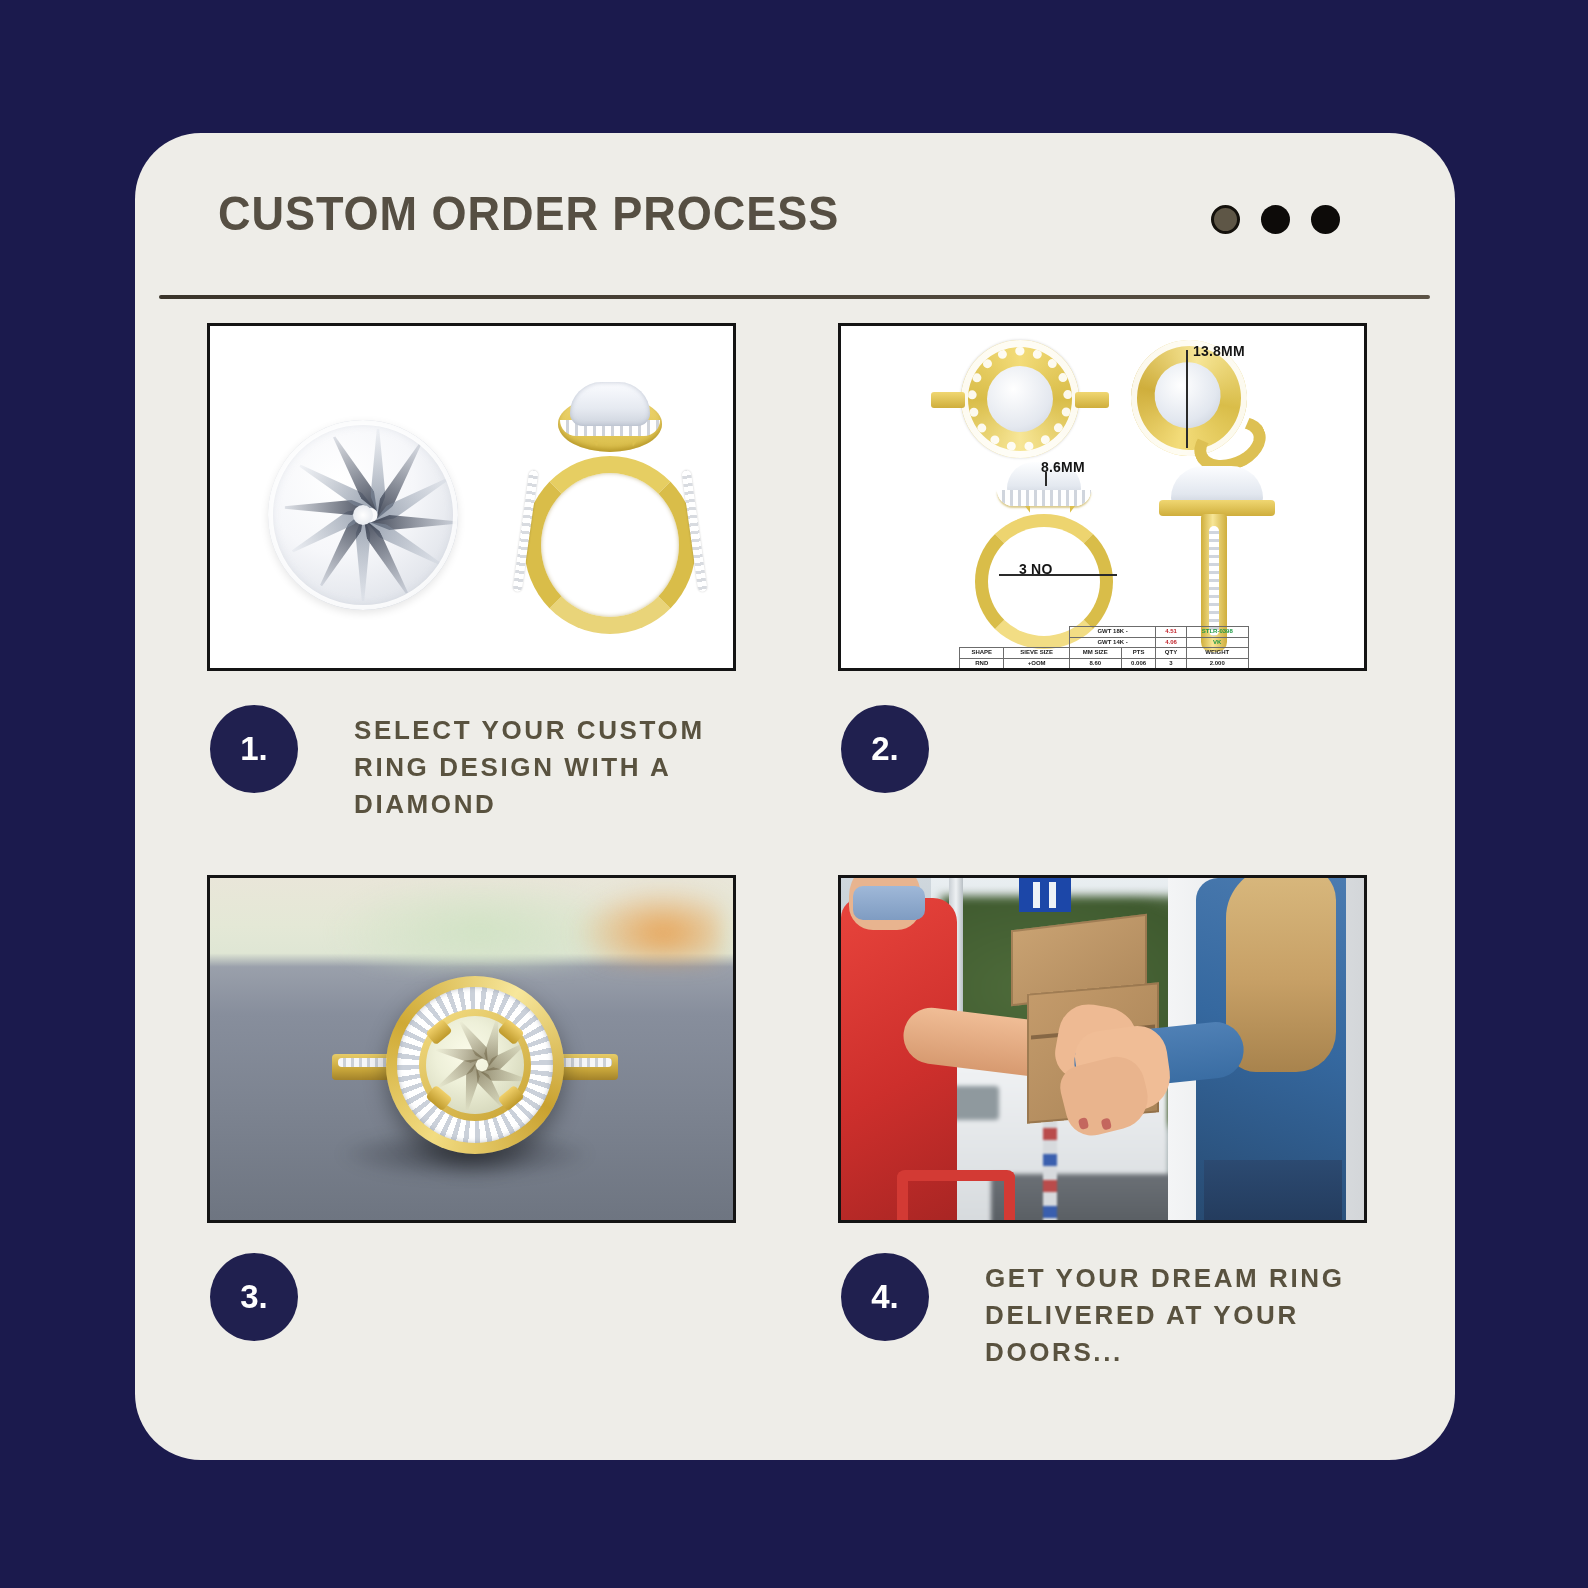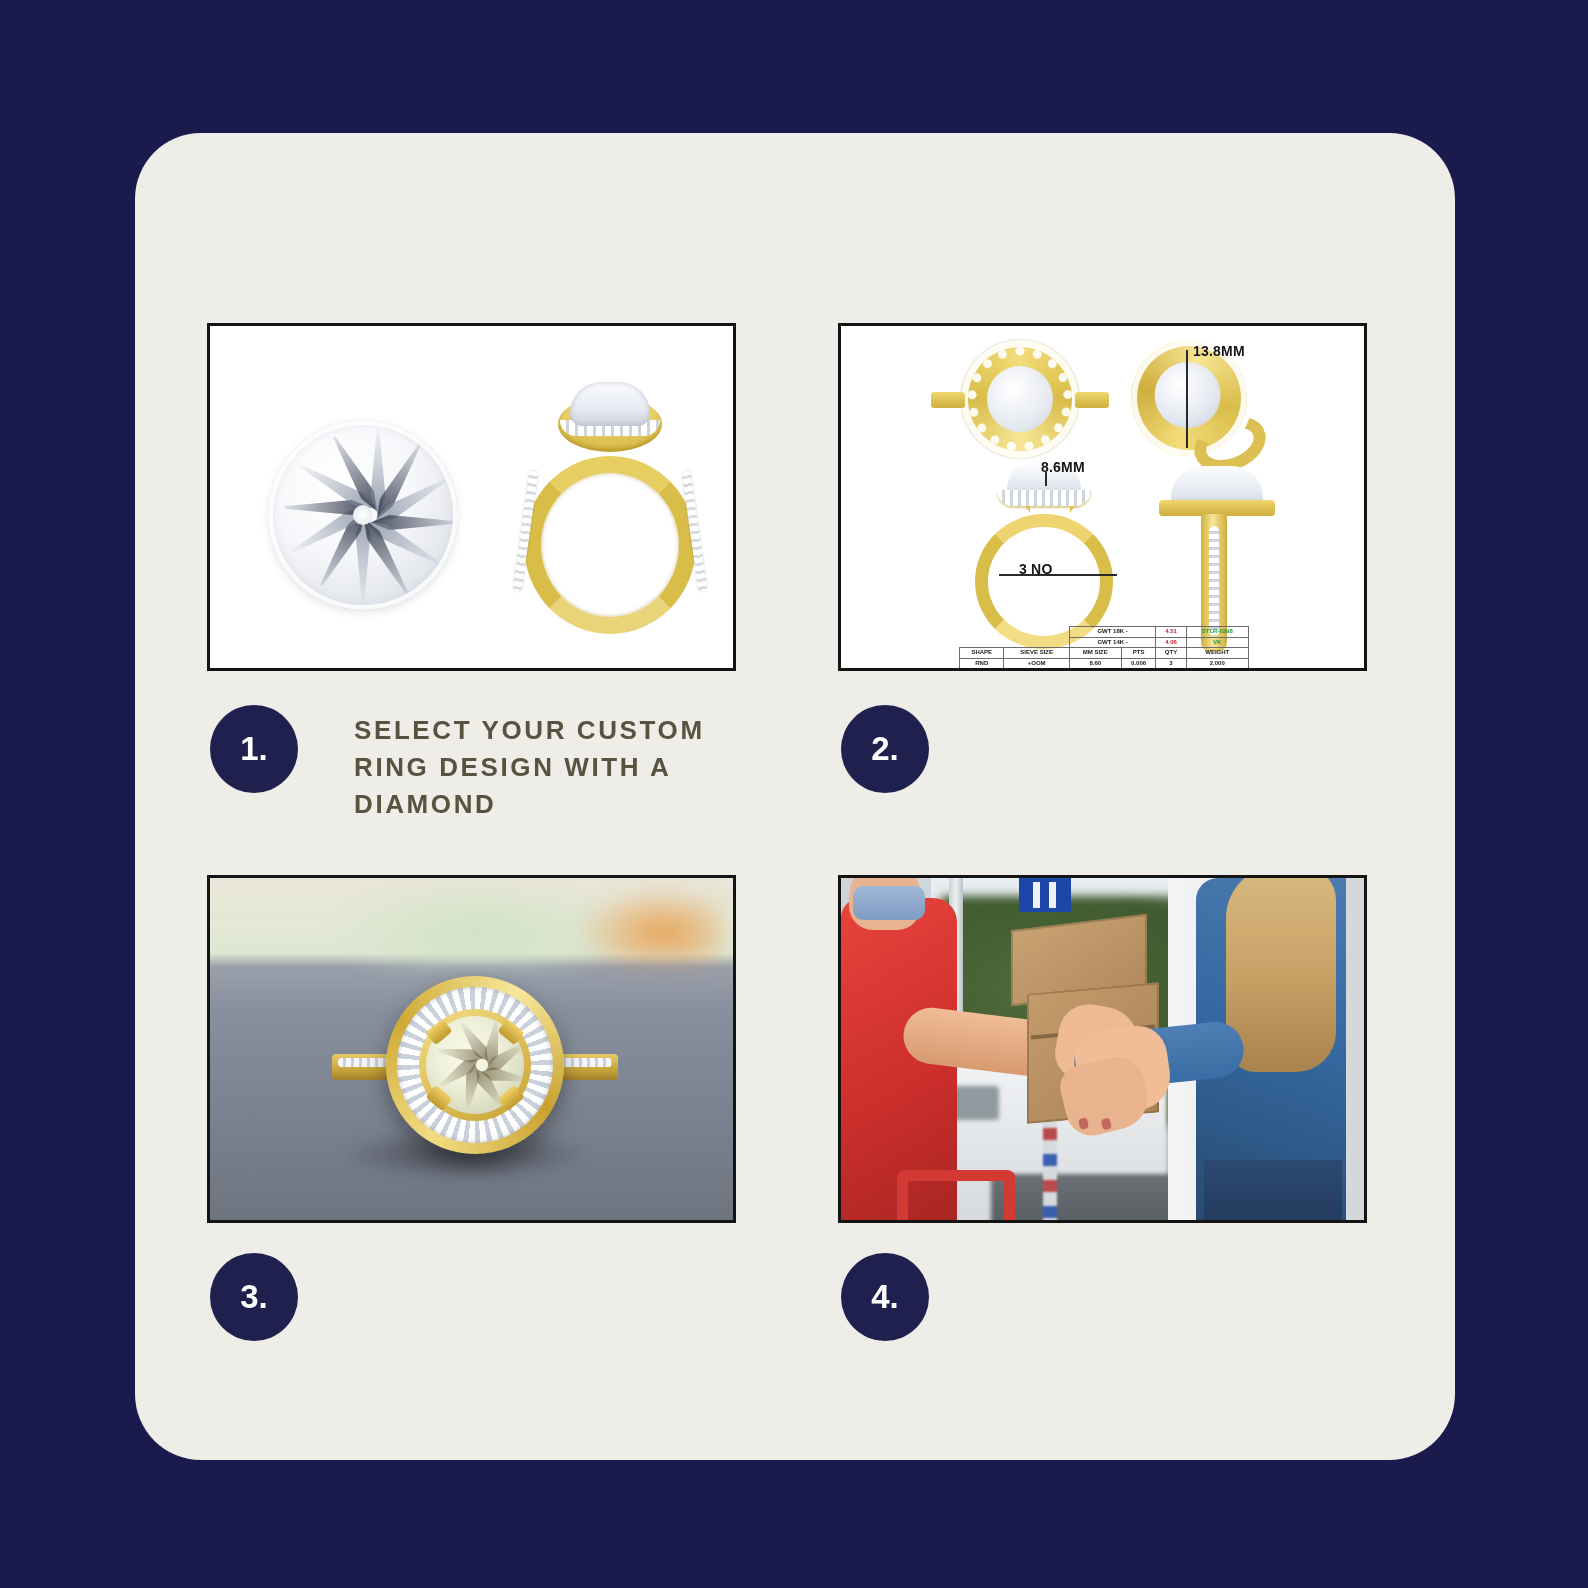--- a/index.html
+++ b/index.html
@@ -575,20 +575,29 @@
                   background: #f0bd96; border-radius: 26px 30px 34px 30px; transform: rotate(-8deg); }
   .d-woman-hand2 { position: absolute; left: 222px; top: 182px; width: 84px; height: 72px;
                    background: #e9b48d; border-radius: 22px 28px 32px 26px; transform: rotate(-14deg); }
   .d-nail { position: absolute; width: 9px; height: 11px; background: #c4675e; border-radius: 4px; }
 </style>
 </head>
 <body>
 
 <div id="card">
 
+  <div id="header">
+    <div id="page-title">CUSTOM ORDER PROCESS</div>
+    <div id="window-dots">
+      <span class="dot first"></span>
+      <span class="dot second"></span>
+      <span class="dot third"></span>
+    </div>
+    <div id="header-rule"></div>
+  </div>
 
   <div id="steps-grid">
 
     <div class="step-cell">
       <div class="media-frame img1">
         <div class="dia-stone">
           <div class="facet" style="transform:rotate(0deg)   translate(-50%,0)"></div>
           <div class="facet dark" style="transform:rotate(30deg)  translate(-50%,0)"></div>
           <div class="facet" style="transform:rotate(60deg)  translate(-50%,0)"></div>
           <div class="facet dark" style="transform:rotate(90deg)  translate(-50%,0)"></div>
@@ -777,17 +786,18 @@
           <div class="d-nail" style="left:26px; top:68px;"></div>
           <div class="d-nail" style="left:48px; top:66px;"></div>
         </div>
         <div class="d-woman-hand2">
           <div class="d-nail" style="left:10px; top:52px;"></div>
           <div class="d-nail" style="left:32px; top:58px;"></div>
         </div>
       </div>
       <div class="step-caption">
         <div class="step-badge">4.</div>
+        <div class="step-text">GET YOUR DREAM RING DELIVERED AT YOUR DOORS...</div>
       </div>
     </div>
 
   </div>
 </div>
 
 </body></html>

